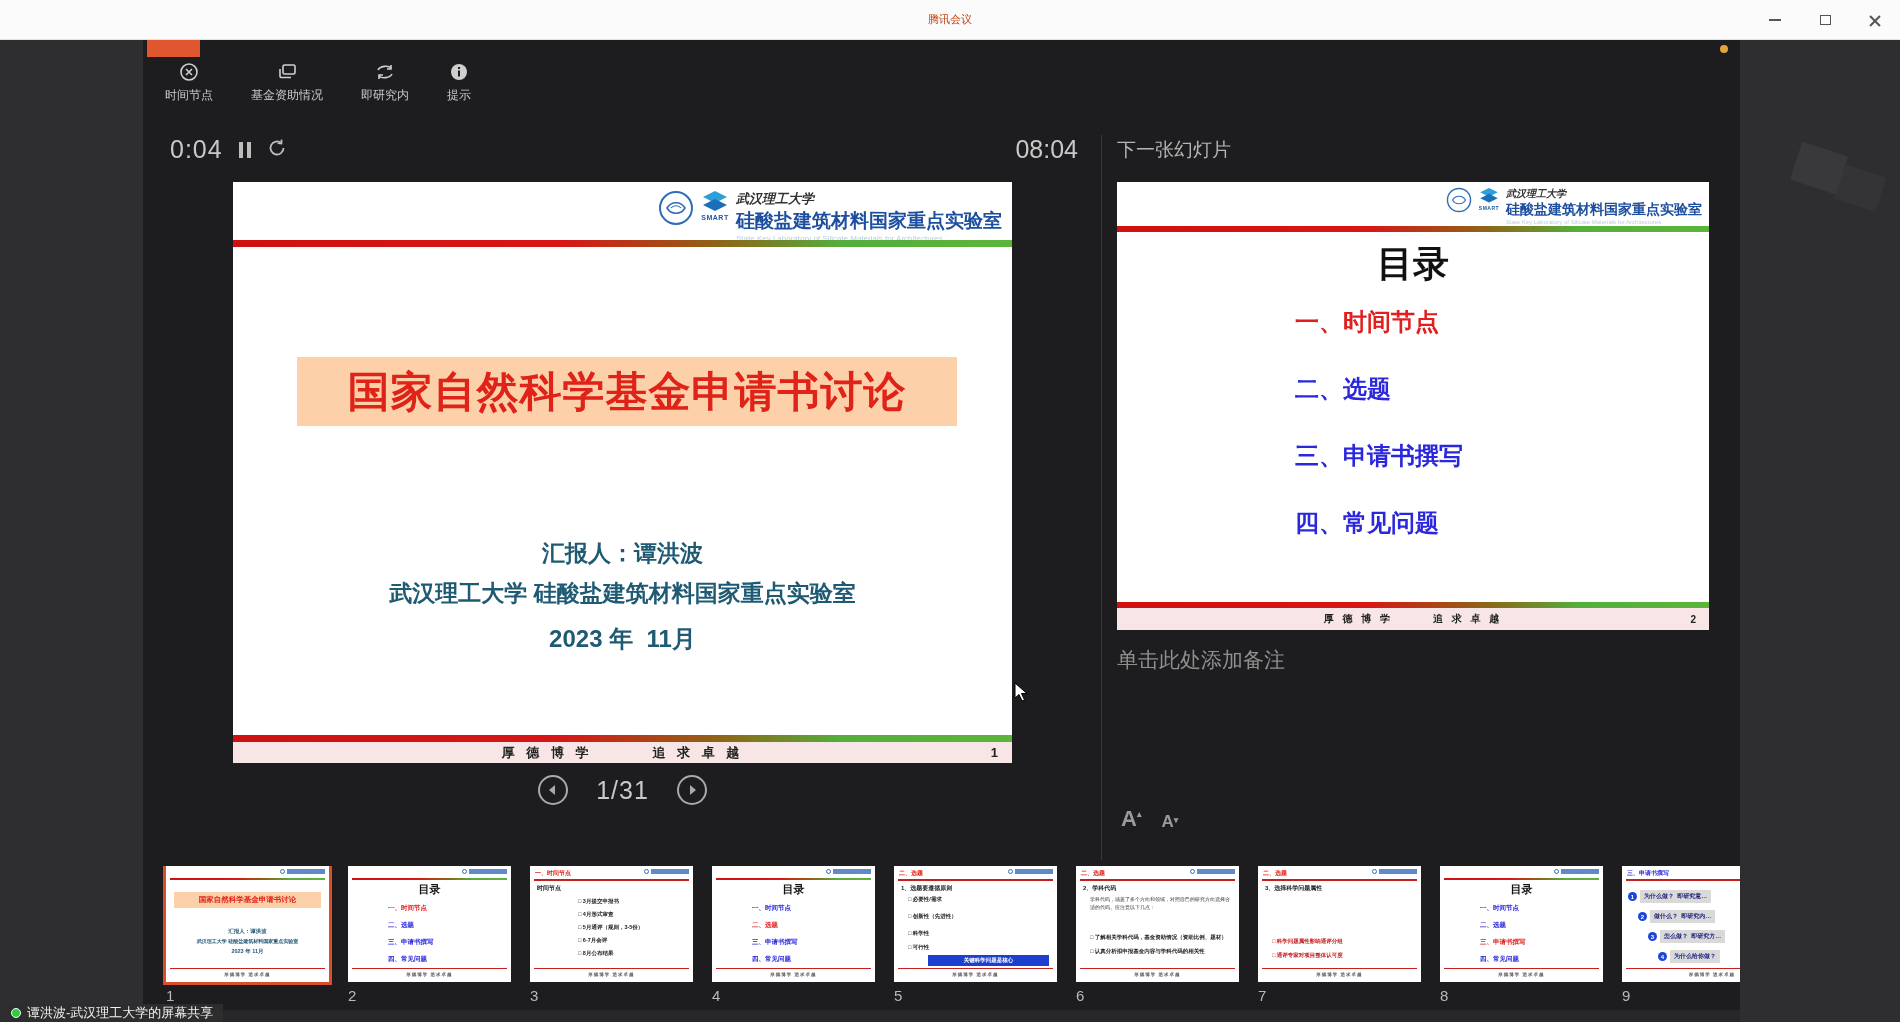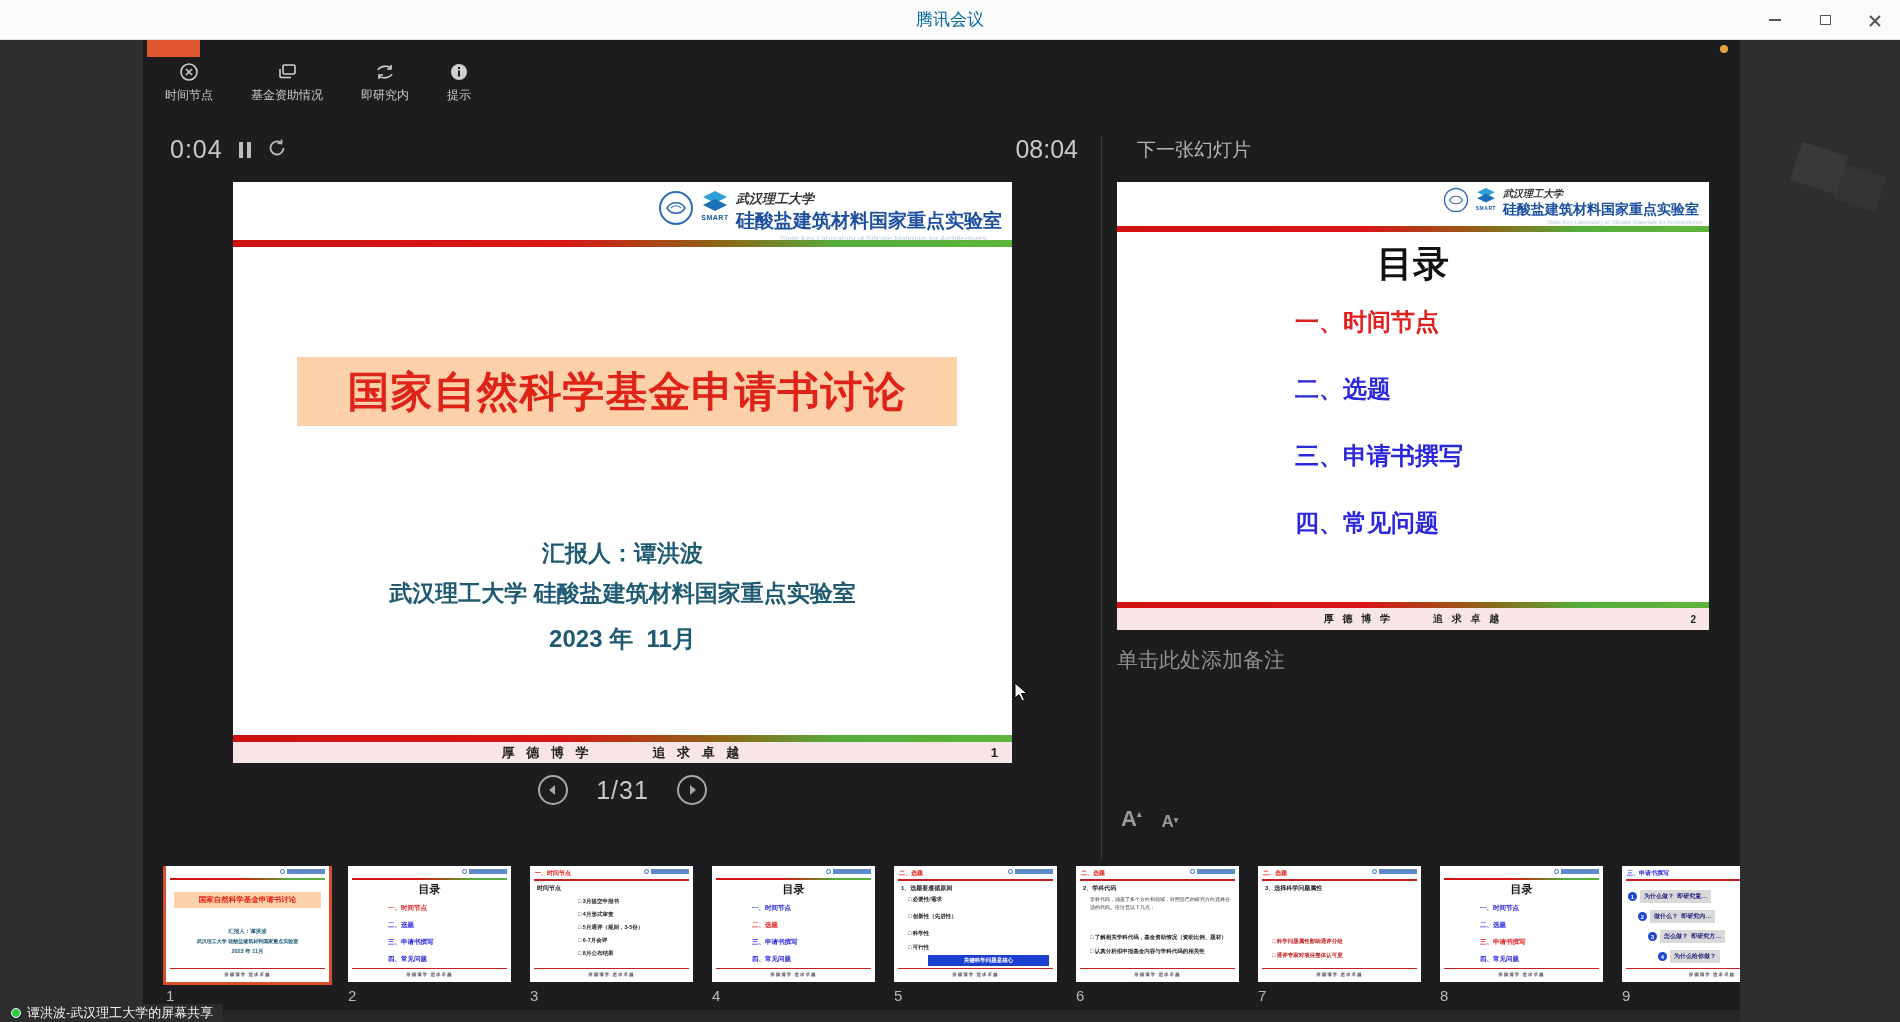--- a/index.html
+++ b/index.html
@@ -2,21 +2,21 @@
 <html><head>
 <meta charset="utf-8">
 <style>
   * { margin:0; padding:0; box-sizing:border-box; }
   html,body { width:1900px; height:1022px; overflow:hidden; }
   body { background:#2c2c2e; font-family:"Liberation Sans", sans-serif; position:relative; }
 
   
   .titlebar { position:absolute; top:0; left:0; width:1900px; height:40px; background:#fbfbfb;
               display:flex; align-items:center; justify-content:center; border-bottom:1px solid #e3e3e3; }
-  .titlebar-title { font-size:17px; color:#0369a1; }
+  .titlebar-title { font-size:11px; color:#c2410c; }
   .win-controls { position:absolute; right:14px; top:0; height:40px; display:flex; align-items:center; gap:28px; }
   .wc { width:22px; height:22px; display:flex; align-items:center; justify-content:center; cursor:default; }
   .wc-min-glyph { width:12px; height:2px; background:#555; }
   .wc-max-glyph { width:11px; height:10px; border:1.5px solid #555; }
   .wc-close-glyph { position:relative; width:12px; height:12px; }
   .wc-close-glyph::before,.wc-close-glyph::after { content:""; position:absolute; left:5px; top:0;
       width:2px; height:14px; background:#555; }
   .wc-close-glyph::before { transform:rotate(45deg); }
   .wc-close-glyph::after { transform:rotate(-45deg); }
 
@@ -56,40 +56,40 @@
   .nav-page { font-size:25px; color:#c9c9c9; letter-spacing:1px; }
 
   
   .grad-bar { background:linear-gradient(90deg,#cf1111 0%,#d81616 42%,#8f6317 62%,#55ad3c 78%,#5cb53a 100%); }
   .slide-header { position:absolute; display:flex; align-items:flex-start; gap:6px; }
   .logo-smart { display:flex; flex-direction:column; align-items:center; }
   .smart-label { font-size:7px; font-weight:bold; color:#1a5aa0; letter-spacing:0.5px; }
   .org-block { display:flex; flex-direction:column; align-items:flex-start; }
   .org-cn { font-family:"DejaVu Serif", serif; font-style:italic; font-weight:bold; color:#333; }
   .lab-cn { font-weight:bold; color:#1d4fa0; }
-  .lab-en { color:#b9cde2;margin-left:44px; }
+  .lab-en { color:#b9cde2; }
   .slide-footer { position:absolute; left:0; right:0; background:#f8e6e6; display:flex; align-items:center; justify-content:center; font-weight:bold; color:#222; }
   .page-num { position:absolute; right:10px; font-weight:bold; color:#222; }
 
   
   .sm-header { top:8px; right:10px; }
   .sm-bar-top { position:absolute; top:58px; left:0; width:100%; height:7px; }
   .sm-title-block { position:absolute; left:64px; top:175px; width:660px; height:69px; background:#fcd0a9;
                     display:flex; align-items:center; justify-content:center; }
   .sm-title-text { font-size:42px; font-weight:bold; color:#e02318; letter-spacing:1px; white-space:nowrap; }
   .sm-line { position:absolute; left:0; width:100%; text-align:center; font-weight:bold; color:#1f5a73; white-space:pre-wrap; }
   .sm-l1 { top:356px; font-size:23px; }
   .sm-l2 { top:396px; font-size:23px; }
   .sm-l3 { top:441px; font-size:24px; }
   .sm-bar-bottom { position:absolute; top:553px; left:0; width:100%; height:7px; }
   .sm-footer { top:560px; height:21px; font-size:13px; letter-spacing:4px; gap:60px; }
   .sm-footer .page-num { font-size:13px; }
 
   
-  .next-label { position:absolute; left:974px; top:97px; font-size:19px; color:#b5b5b5;margin-left:20px; }
+  .next-label { position:absolute; left:974px; top:97px; font-size:19px; color:#b5b5b5; }
   .slide-next { position:absolute; left:974px; top:142px; width:592px; height:448px; background:#ffffff; }
   .sn-header { top:5px; right:7px; }
   .sn-bar-top { position:absolute; top:44px; left:0; width:100%; height:6px; }
   .sn-title { position:absolute; top:58px; left:0; width:100%; text-align:center; font-size:36px; font-weight:bold; color:#111; }
   .sn-item { position:absolute; left:178px; font-size:24px; font-weight:bold; white-space:nowrap; }
   .sn-red { color:#e01f1f; }
   .sn-blue { color:#2b27dd; }
   .sn-bar-bottom { position:absolute; top:420px; left:0; width:100%; height:6px; }
   .sn-footer { top:426px; height:22px; font-size:10px; letter-spacing:3px; gap:40px; }
   .sn-footer .page-num { font-size:10px; }

